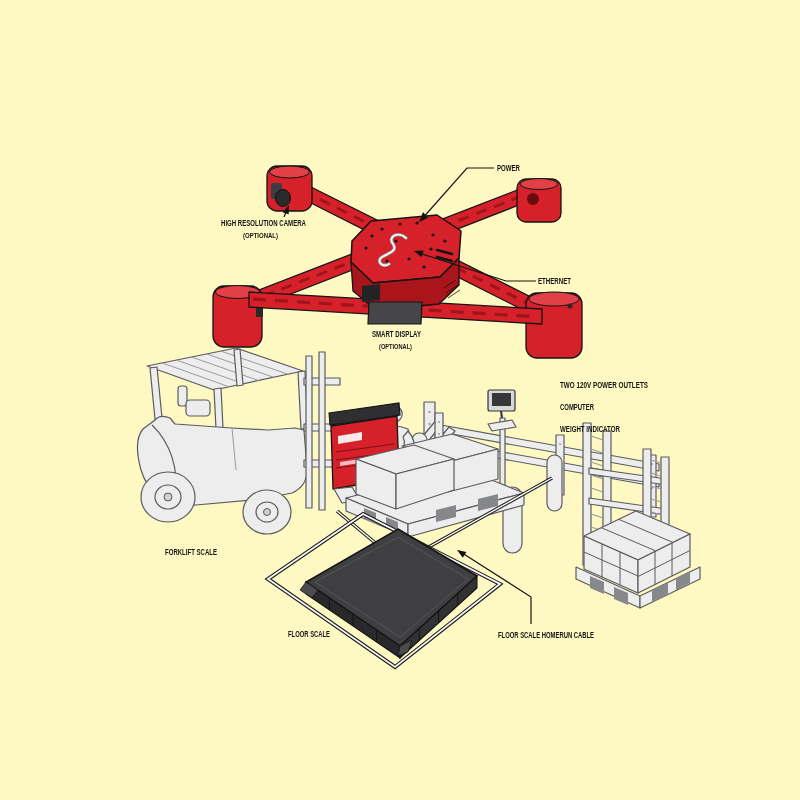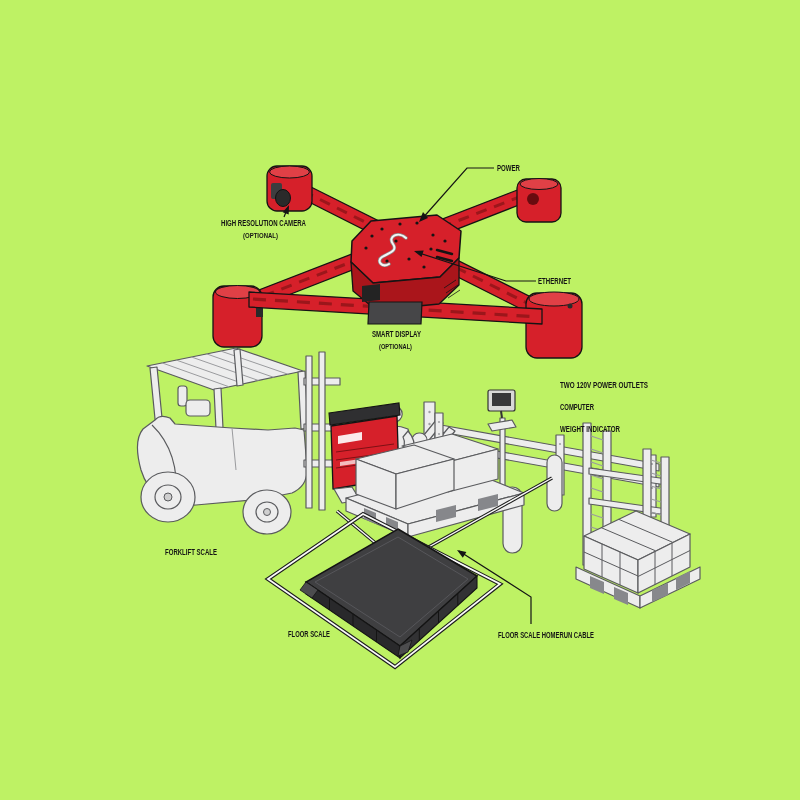--- a/index.html
+++ b/index.html
@@ -1,16 +1,16 @@
 <!DOCTYPE html>
 <html><head>
 <meta charset="utf-8">
 <style>
   html,body{margin:0;padding:0;background:#ffffff;}
-  .canvas{position:relative;width:800px;height:800px;background:#bef264;overflow:hidden;
+  .canvas{position:relative;width:800px;height:800px;background:#fef9c3;overflow:hidden;
           font-family:"Liberation Sans",sans-serif;}
   svg{position:absolute;left:0;top:0;}
   .lbl{font-family:"Liberation Sans",sans-serif;font-weight:bold;font-size:9px;fill:#141414;}
   .lbl-sm{font-family:"Liberation Sans",sans-serif;font-weight:bold;font-size:8px;fill:#141414;}
   .ln{stroke:#5a5b5e;stroke-width:1.2;fill:#ededed;stroke-linejoin:round;}
   .lnf{stroke:#5a5b5e;stroke-width:1.1;fill:none;}
   .red{fill:#d6202a;stroke:#141414;stroke-width:1.3;stroke-linejoin:round;}
   .blk{stroke:#141414;stroke-width:1.2;fill:none;}
 </style>
 </head>

